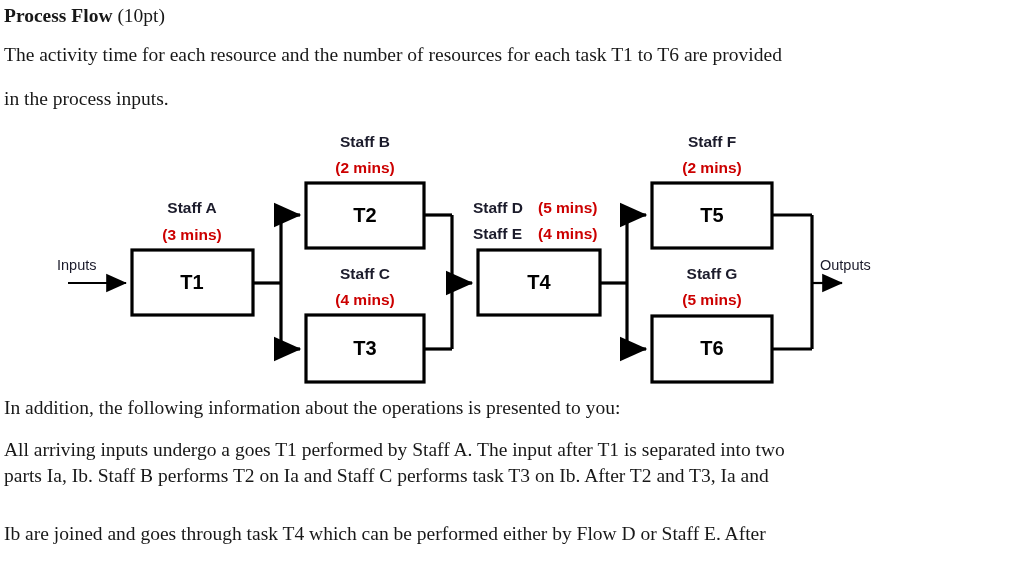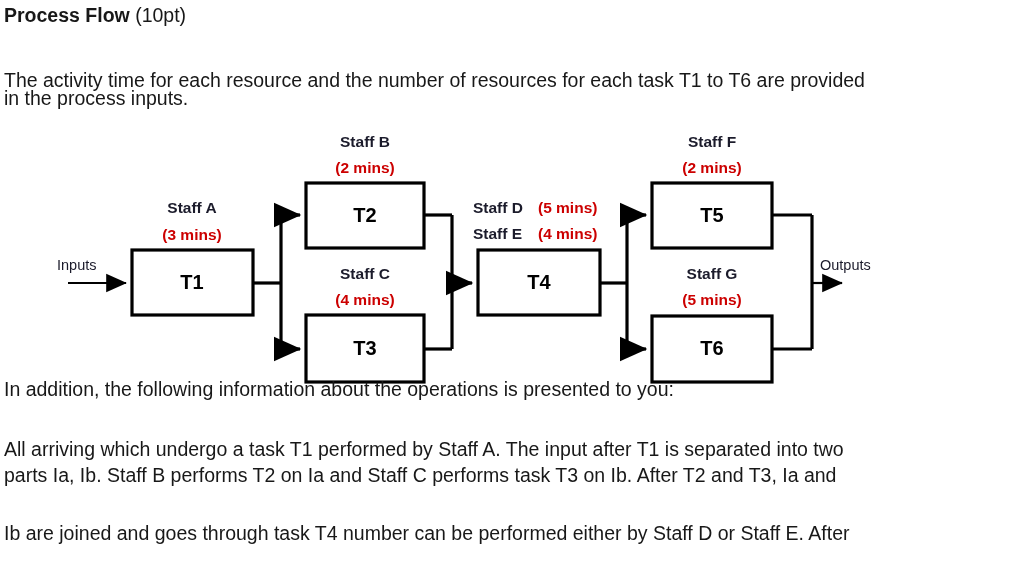--- a/index.html
+++ b/index.html
@@ -14,35 +14,35 @@
     overflow: hidden;
     font-family: "Liberation Serif", serif;
     color: #1a1a1a;
   }
 
   
   .prose {
     position: absolute;
     left: 4px;
     width: 950px;
-    font-family: Liberation Sans, sans-serif;
+    font-family: Liberation Serif, serif;
     font-size: 19.5px;
     line-height: 1;
     color: #181818;
   }
   #heading-line {
     top: 6px;
   }
   #heading-line .bold {
     font-weight: bold;
   }
-  #intro-line-1 { top: 45px; margin-top: 26px; }
+  #intro-line-1 { top: 45px; }
   #intro-line-2 { top: 89px; }
 
-  #tail-line-1 { top: 380px; }
+  #tail-line-1 { top: 398px; }
   #tail-line-2 { top: 440px; }
   #tail-line-3 { top: 466px; }
   #tail-line-4 { top: 524px; }
 
   
   #process-diagram {
     position: absolute;
     left: 0;
     top: 120px;
     width: 1010px;
@@ -197,15 +197,15 @@
       <text class="staff-label ctr" x="712" y="159">Staff G</text>
       <text class="time-label ctr" x="712" y="185">(5 mins)</text>
     </g>
 
     <text class="io-label lft" x="57" y="150">Inputs</text>
     <text class="io-label lft" x="820" y="150">Outputs</text>
   </svg>
 </div>
 
 <div class="prose" id="tail-line-1">In addition, the following information about the operations is presented to you:</div>
-<div class="prose" id="tail-line-2">All arriving which undergo a task T1 performed by Staff A. The input after T1 is separated into two</div>
+<div class="prose" id="tail-line-2">All arriving inputs undergo a goes T1 performed by Staff A. The input after T1 is separated into two</div>
 <div class="prose" id="tail-line-3">parts Ia, Ib. Staff B performs T2 on Ia and Staff C performs task T3 on Ib. After T2 and T3, Ia and</div>
-<div class="prose" id="tail-line-4">Ib are joined and goes through task T4 number can be performed either by Staff D or Staff E. After</div>
+<div class="prose" id="tail-line-4">Ib are joined and goes through task T4 which can be performed either by Flow D or Staff E. After</div>
 
 </body></html>

